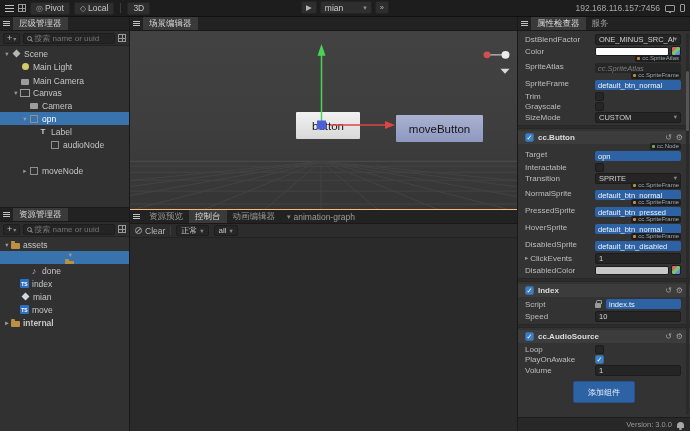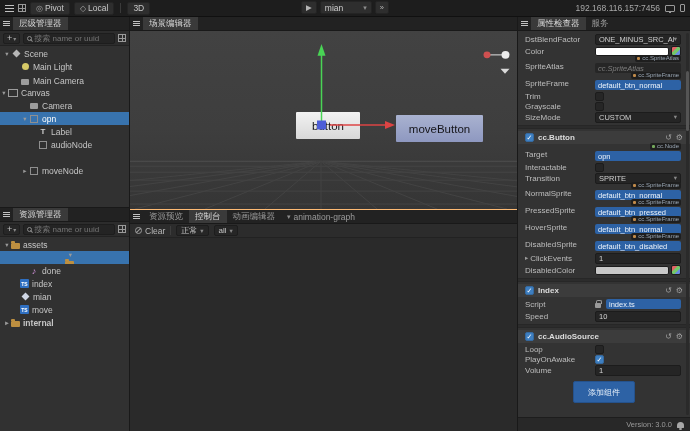--- a/index.html
+++ b/index.html
@@ -204,41 +204,41 @@
             <div class="trow" style="padding-left: 12px;">
               <span class="expander"></span>
               <span class="ti ti-light"></span>
               <span class="tlabel">Main Light</span>
             </div>
             <div class="trow" style="padding-left: 12px; align-items: flex-end;">
               <span class="expander"></span>
               <span class="ti ti-camera"></span>
               <span class="tlabel">Main Camera</span>
             </div>
-            <div class="trow" style="">
+            <div class="trow" style="padding-left: 12px;">
               <span class="expander">▾</span>
               <span class="ti ti-canvas"></span>
               <span class="tlabel">Canvas</span>
             </div>
             <div class="trow" style="padding-left: 21px;">
               <span class="expander"></span>
               <span class="ti ti-camera"></span>
               <span class="tlabel">Camera</span>
             </div>
             <div class="trow selected" style="padding-left: 21px;">
               <span class="expander">▾</span>
               <span class="ti ti-node"></span>
               <span class="tlabel">opn</span>
             </div>
             <div class="trow" style="padding-left: 30px;">
               <span class="expander"></span>
               <span class="ti ti-label">T</span>
               <span class="tlabel">Label</span>
             </div>
-            <div class="trow" style="padding-left: 30px;">
+            <div class="trow" style="padding-left: 30px; margin-left: 12px;">
               <span class="expander"></span>
               <span class="ti ti-node"></span>
               <span class="tlabel">audioNode</span>
             </div>
             <div class="trow" style="padding-left: 21px; margin-top: 13px;">
               <span class="expander">▸</span>
               <span class="ti ti-node"></span>
               <span class="tlabel">moveNode</span>
             </div>
           </div>

